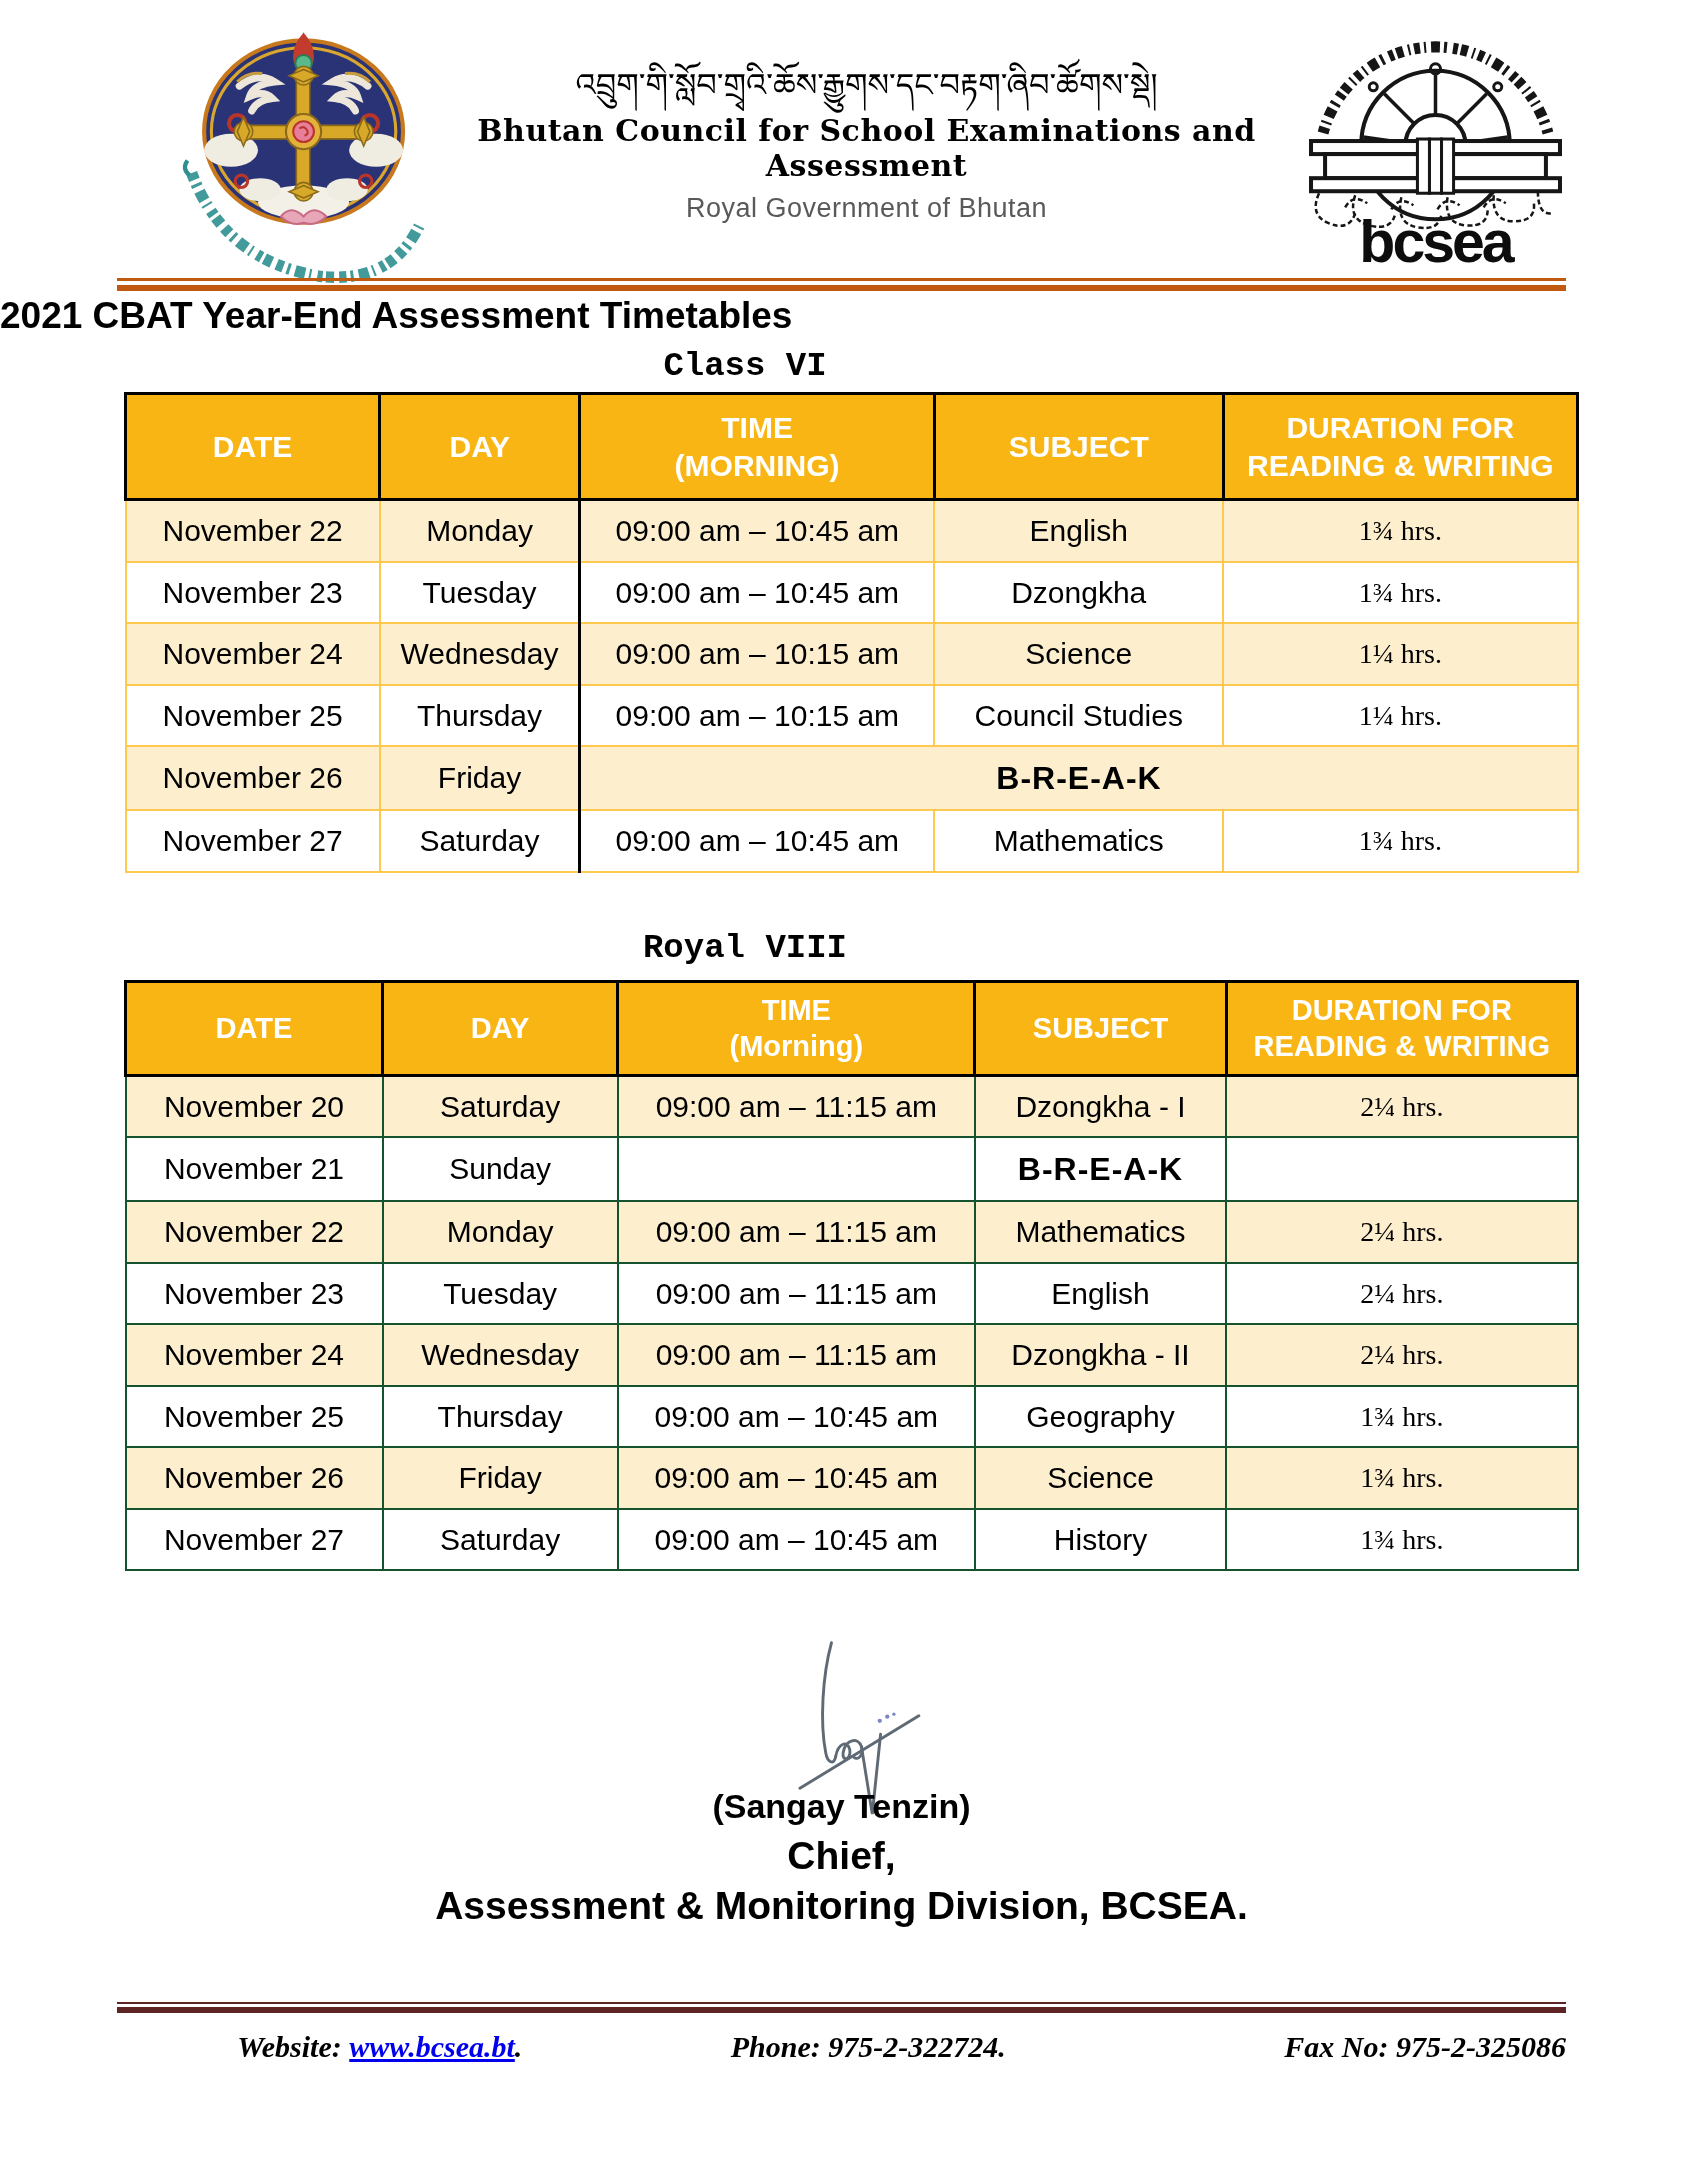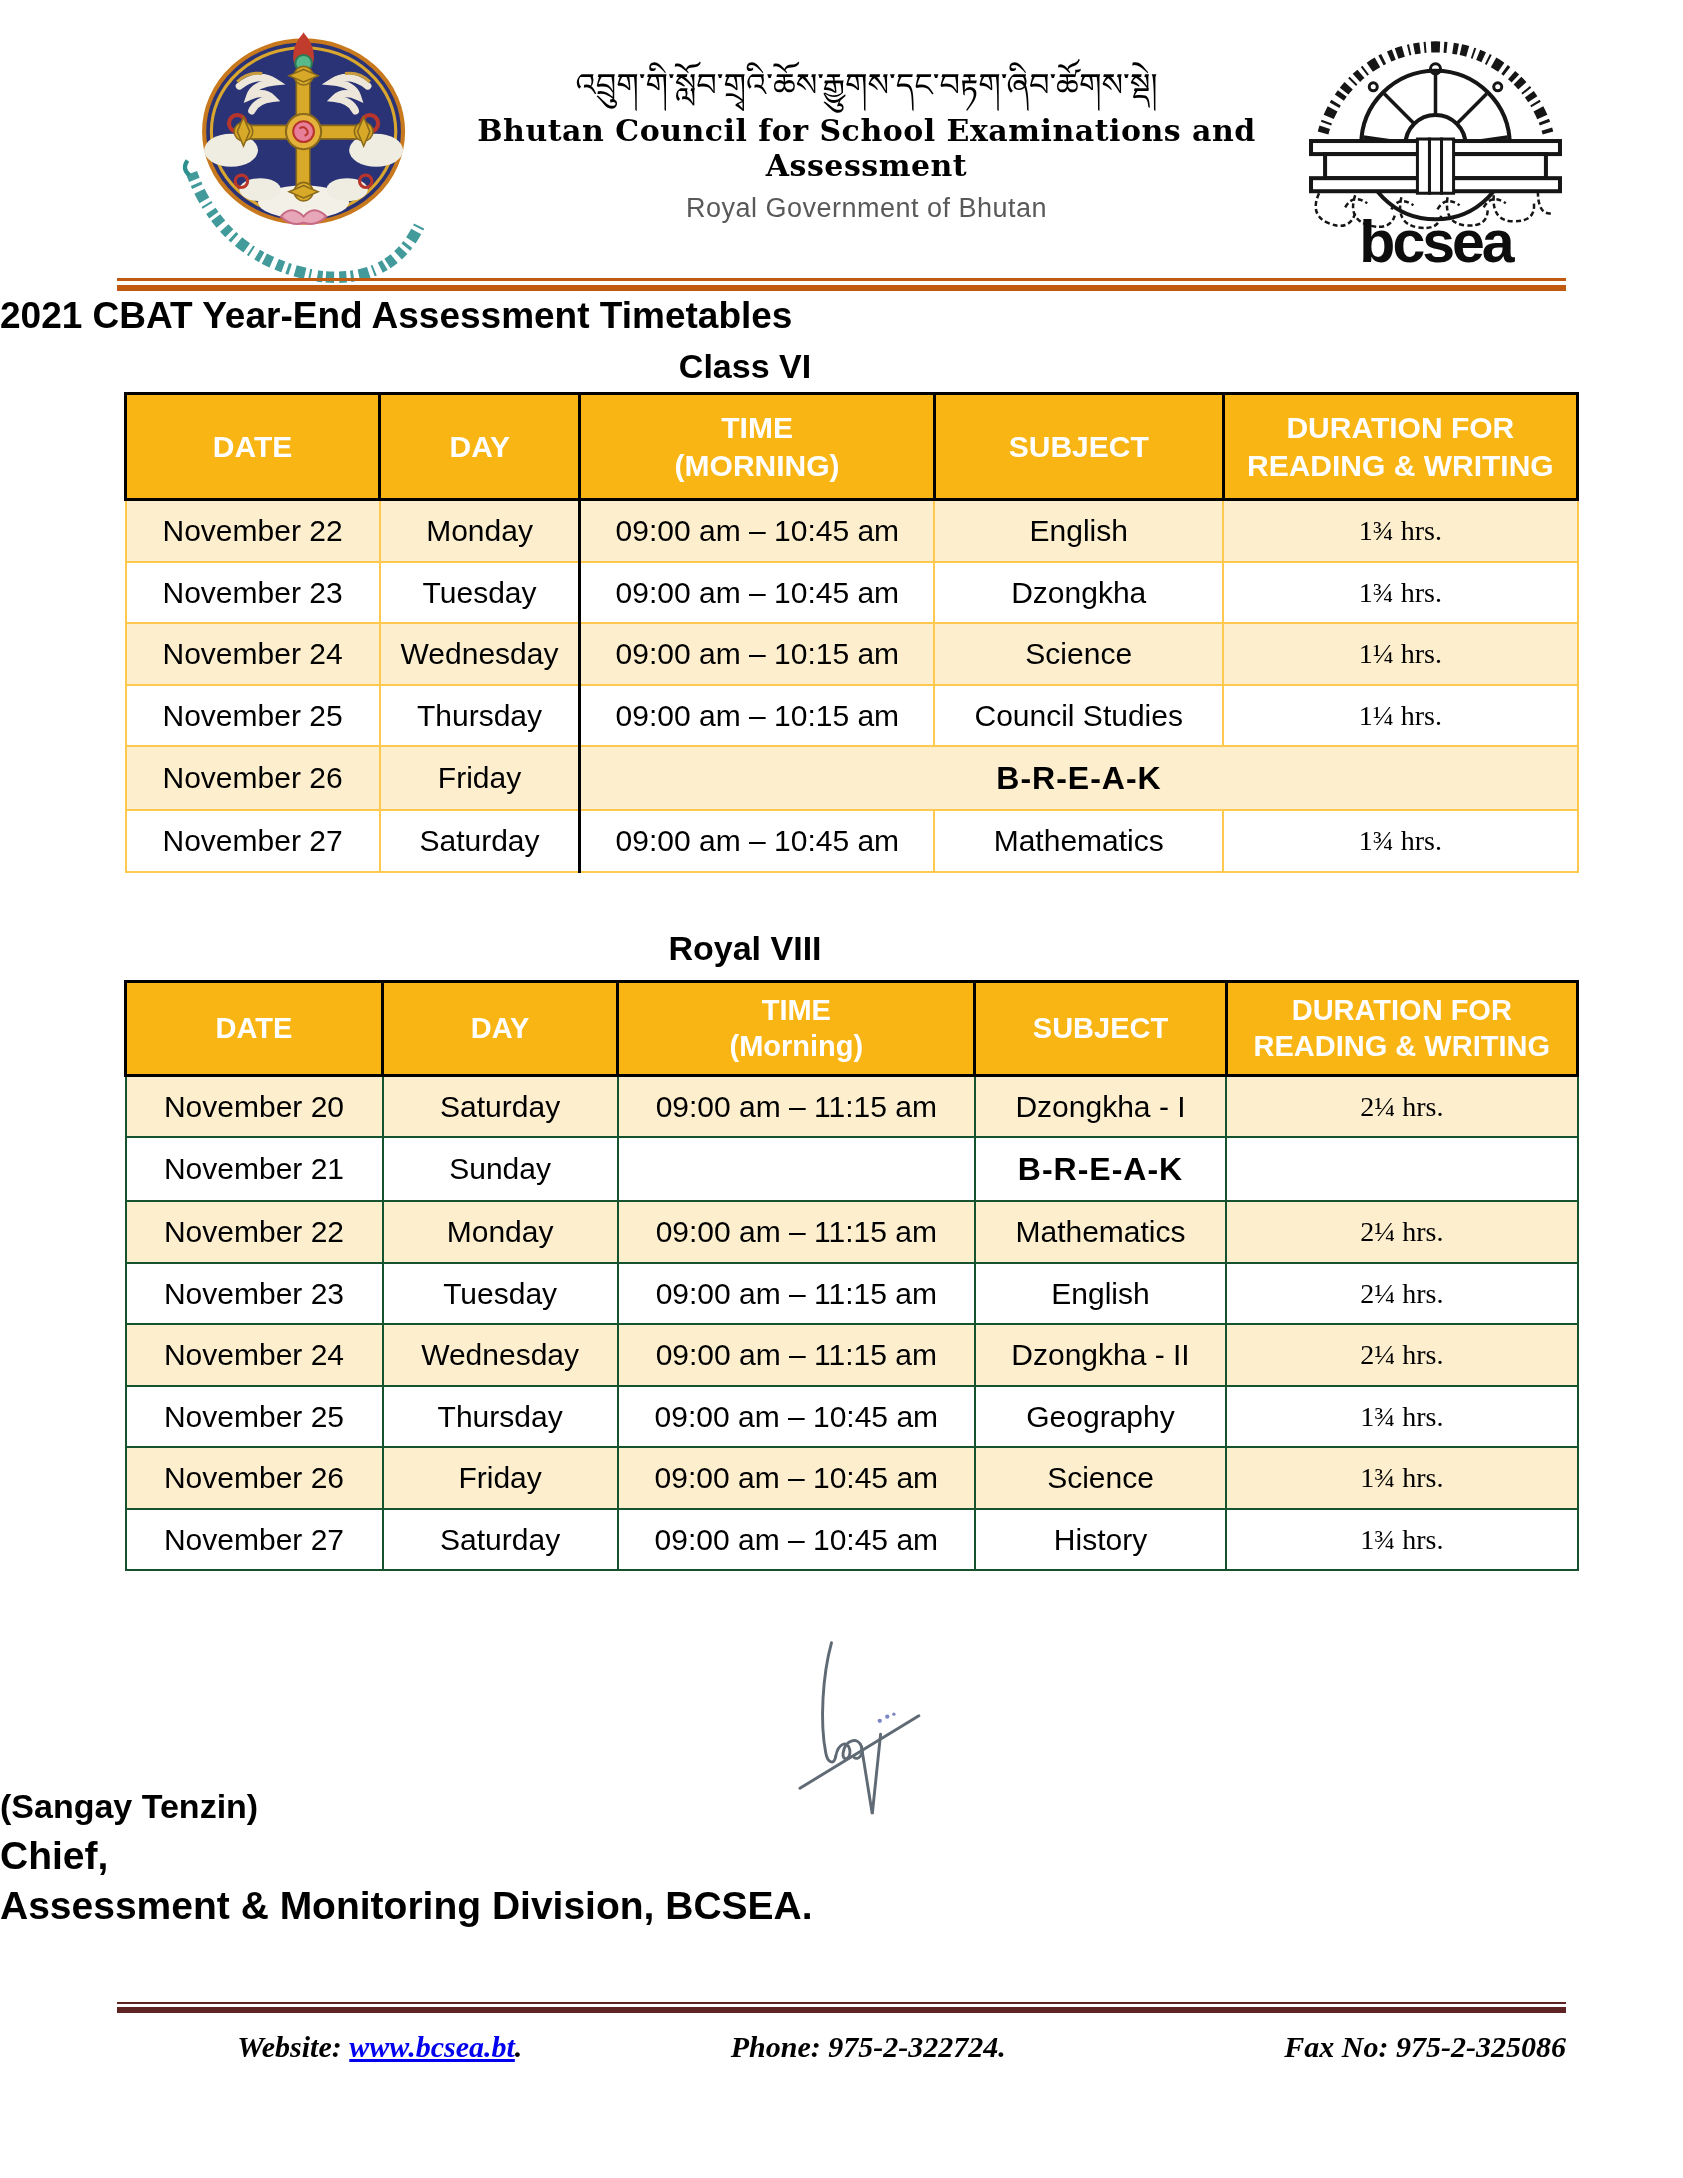--- a/index.html
+++ b/index.html
@@ -18,21 +18,21 @@
   .logo-wrap { position:absolute; right:0px; top:0px; width:261px; text-align:center; }
   .bcsea-text { font-weight:700; font-size:59px; letter-spacing:-3px; line-height:0.9; margin-top:-36px; color:#0d0d0d; }
 
   .rule-orange {
     position:absolute; top:278px; left:117px; width:1449px; height:4px;
     border-top:3px solid #C05A11; border-bottom:6px solid #C05A11; background:transparent;
   }
 
   
   .doc-title { position:absolute; top:295px; left:0; width:1683px; text-align:left; font-size:37px; font-weight:700; }
-  .class-title { position:absolute; left:0; width:1490px; text-align:center; font-size:34px; font-weight:700; }
+  .class-title { position:absolute; left:0; width:1490px; text-align:center; font-size:34px; font-weight:700;font-family:Liberation Mono, monospace; }
   .class-title.c6 { top:347px; }
   .class-title.c8 { top:929px; }
 
   
   table.tt { position:absolute; left:124px; width:1455px; border-collapse:collapse; table-layout:fixed; text-align:center; }
   table.t1 { top:392px; }
   table.t2 { top:980px; }
 
   .tt th {
     background:#F9B514; color:#ffffff; font-weight:700; font-size:30px;
@@ -42,21 +42,21 @@
 
   .tt td { font-size:30px; padding:11px 6px; line-height:1.25; background:#ffffff; }
   .t1 td { border:2px solid #FFC94F; }
   .t1 td.blk-l { border-left:3px solid #000; }
   .t2 td { border:2px solid #14532d;margin-top:32px; }
   .tt tr.stripe td { background:#FDEECD; }
   .tt td.dur { font-family:Liberation Serif, serif; font-size:28px; }
   .tt td.brk { font-weight:700; font-size:32px; letter-spacing:1px; }
 
   
-  .sig-block { position:absolute; top:1636px; left:0; width:1683px; text-align:left; }
+  .sig-block { position:absolute; top:1636px; left:0; width:1683px; text-align:center; }
   .sig-svg { display:block; margin:0 auto; width:297px; height:183px; }
   .sig-name { font-size:34px; font-weight:700; margin-top:-32px; }
   .sig-chief { font-size:39px; font-weight:700; margin-top:8px; }
   .sig-div { font-size:39px; font-weight:700; margin-top:6px; }
 
   
   .rule-maroon {
     position:absolute; top:2002px; left:117px; width:1449px; height:3px;
     border-top:2px solid #5E2323; border-bottom:6px solid #5E2323; background:transparent;
   }

